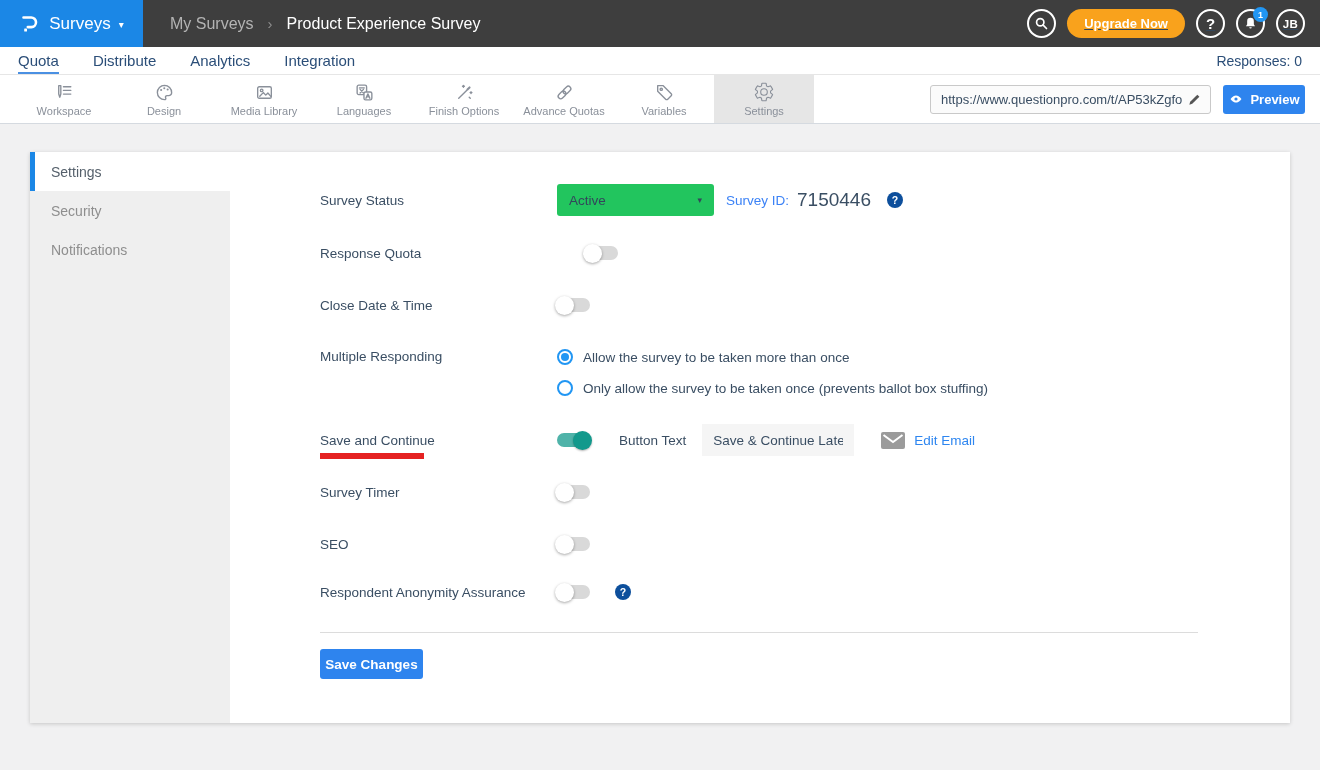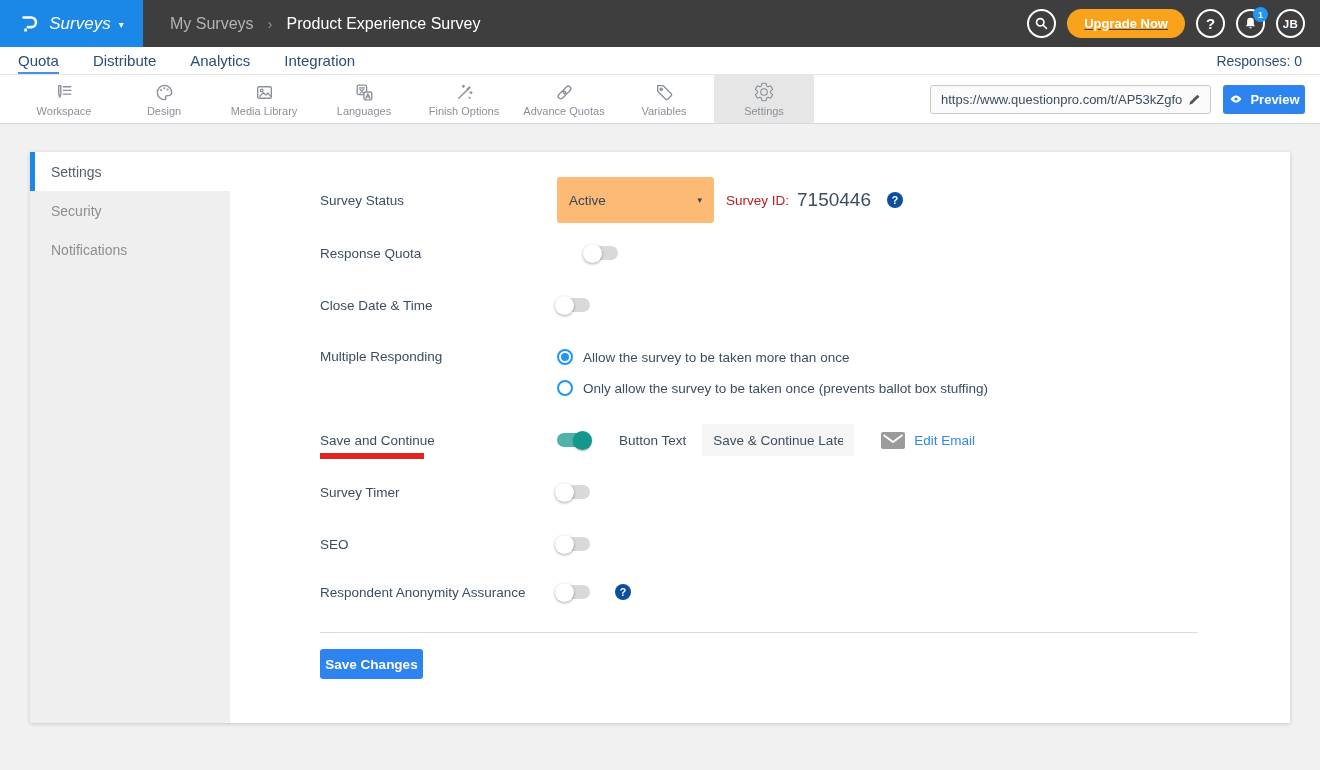--- a/index.html
+++ b/index.html
@@ -3,21 +3,21 @@
 <meta charset="utf-8">
 <style>
   * { margin:0; padding:0; box-sizing:border-box; }
   html,body { width:1320px; height:770px; overflow:hidden; }
   body { font-family:"Liberation Sans","DejaVu Sans",sans-serif; background:#f1f1f2; color:#33475b; }
 
   
   .header { height:47px; background:#3e3e3e; display:flex; align-items:center; position:relative; }
   .brand { width:143px; height:47px; background:#1b87e6; display:flex; align-items:center; justify-content:center; gap:8px; cursor:pointer; }
   .brand .logo { width:22px; height:22px; }
-  .brand .brand-label { color:#fff; font-size:17px;font-style:italic; }
+  .brand .brand-label { color:#fff; font-size:17px; }
   .brand .caret { color:#fff; font-size:10px; margin-top:2px; }
   .breadcrumb { display:flex; align-items:center; gap:14px; margin-left:27px; font-size:16px; }
   .bc-parent { color:#b3b3b3; cursor:pointer; }
   .bc-sep { color:#8f8f8f; font-size:15px; }
   .bc-current { color:#ffffff; }
   .header-right { margin-left:auto; display:flex; align-items:center; gap:11px; margin-right:15px;text-decoration:underline; }
   .hcircle { width:29px; height:29px; border:2px solid #fff; border-radius:50%; display:flex; align-items:center; justify-content:center; color:#fff; cursor:pointer; position:relative; }
   .hcircle svg { width:15px; height:15px; }
   .qmark { font-weight:bold; font-size:15px; }
   .avatar { font-weight:bold; font-size:11.5px; letter-spacing:.5px; }
@@ -49,23 +49,23 @@
   
   .main { position:relative; height:646px; }
   .card { position:absolute; left:30px; top:28px; width:1260px; height:571px; background:#fff; box-shadow:0 1px 4px rgba(0,0,0,.18); }
   .side { position:absolute; left:0; top:0; bottom:0; width:200px; background:#efefef; }
   .side-item { height:39px; display:flex; align-items:center; padding-left:21px; font-size:14px; color:#8e8e8e; cursor:pointer; }
   .side-item.active { background:#fff; border-left:5px solid #1b87e6; padding-left:16px; color:#55606b; }
 
   
   .frow { position:absolute; left:290px; display:flex; align-items:center; }
   .flabel { width:237px; flex-shrink:0; font-size:13.5px; color:#3a4e63; }
-  .dropdown { width:157px; height:46px; background:#fdba74; border-radius:3px; display:flex; align-items:center; justify-content:space-between; padding:0 12px; font-size:13.5px; color:#33475b; cursor:pointer; }
+  .dropdown { width:157px; height:32px; background:#22c55e; border-radius:3px; display:flex; align-items:center; justify-content:space-between; padding:0 12px; font-size:13.5px; color:#33475b; cursor:pointer; }
   .dropdown .caret { font-size:9px; color:#33475b; }
-  .sid-label { margin-left:12px; font-size:13.5px; color:#b91c1c; }
+  .sid-label { margin-left:12px; font-size:13.5px; color:#3b82f6; }
   .sid-value { margin-left:8px; font-size:19px; color:#3a4e63; }
   .help-badge { margin-left:16px; width:16px; height:16px; border-radius:50%; background:#0d4f9c; color:#fff; font-size:10.5px; font-weight:bold; display:flex; align-items:center; justify-content:center; cursor:pointer; }
 
   .toggle { width:33px; height:14px; border-radius:7px; background:#d9d9d9; position:relative; cursor:pointer; flex-shrink:0; }
   .toggle .knob { position:absolute; width:19px; height:19px; border-radius:50%; background:#fff; top:-2.5px; left:-2px; box-shadow:0 1px 3px rgba(0,0,0,.35); }
   .toggle.on { background:#4fb3a9; }
   .toggle.on .knob { left:auto; right:-2px; background:#12998c; box-shadow:0 1px 2px rgba(0,0,0,.3); }
 
   .radio-group { display:flex; flex-direction:column; gap:15px; }
   .radio-row { display:flex; align-items:flex-end; height:16px; gap:10px; cursor:pointer; }

